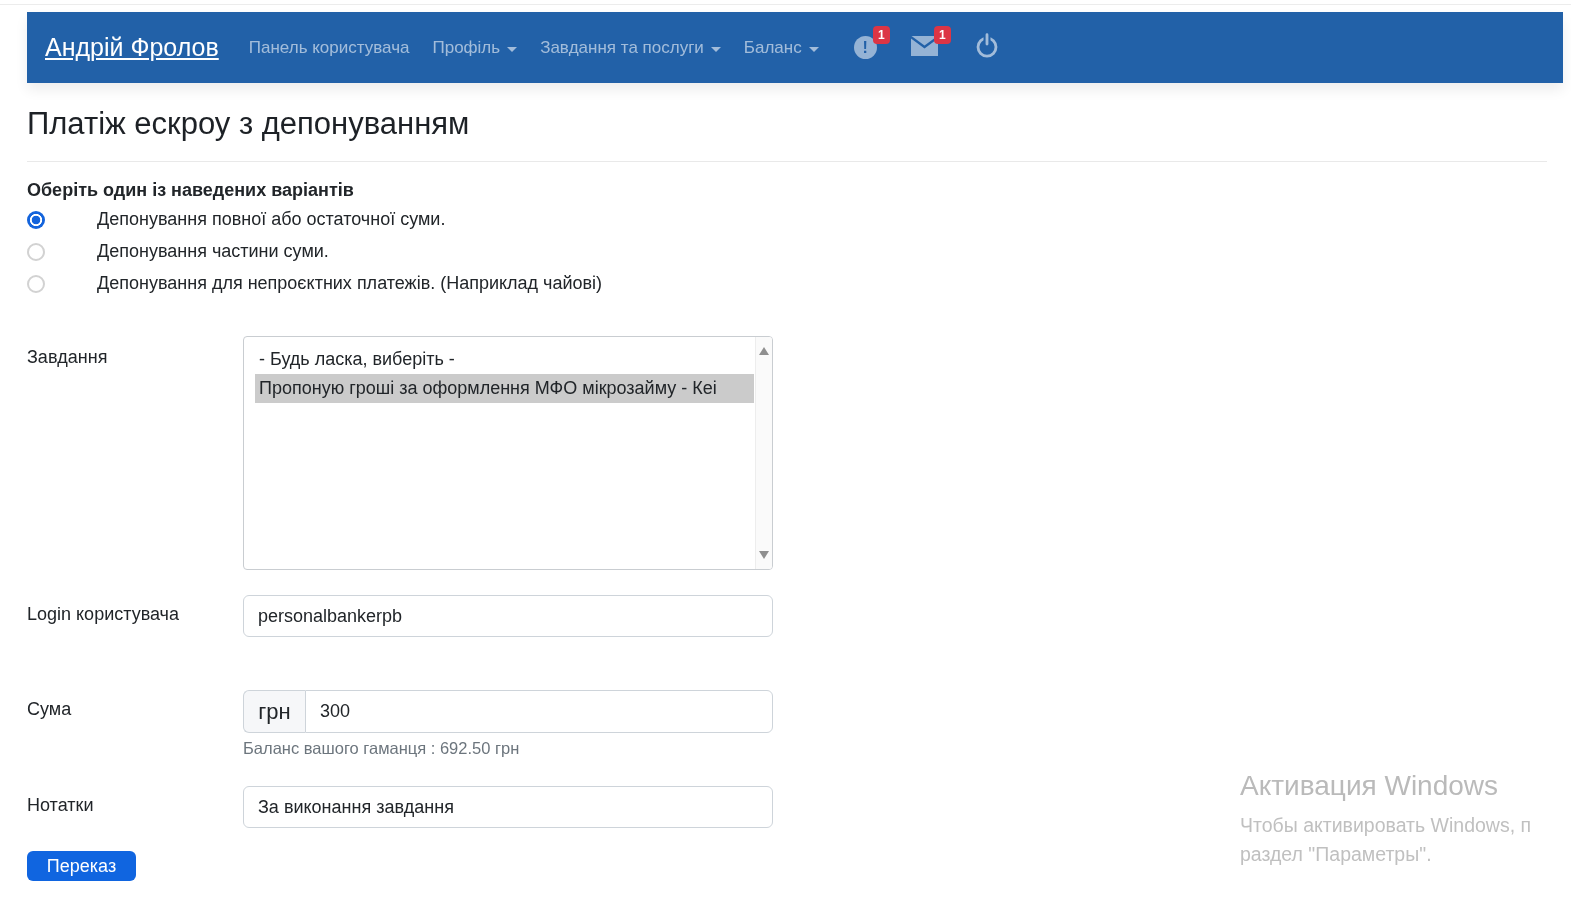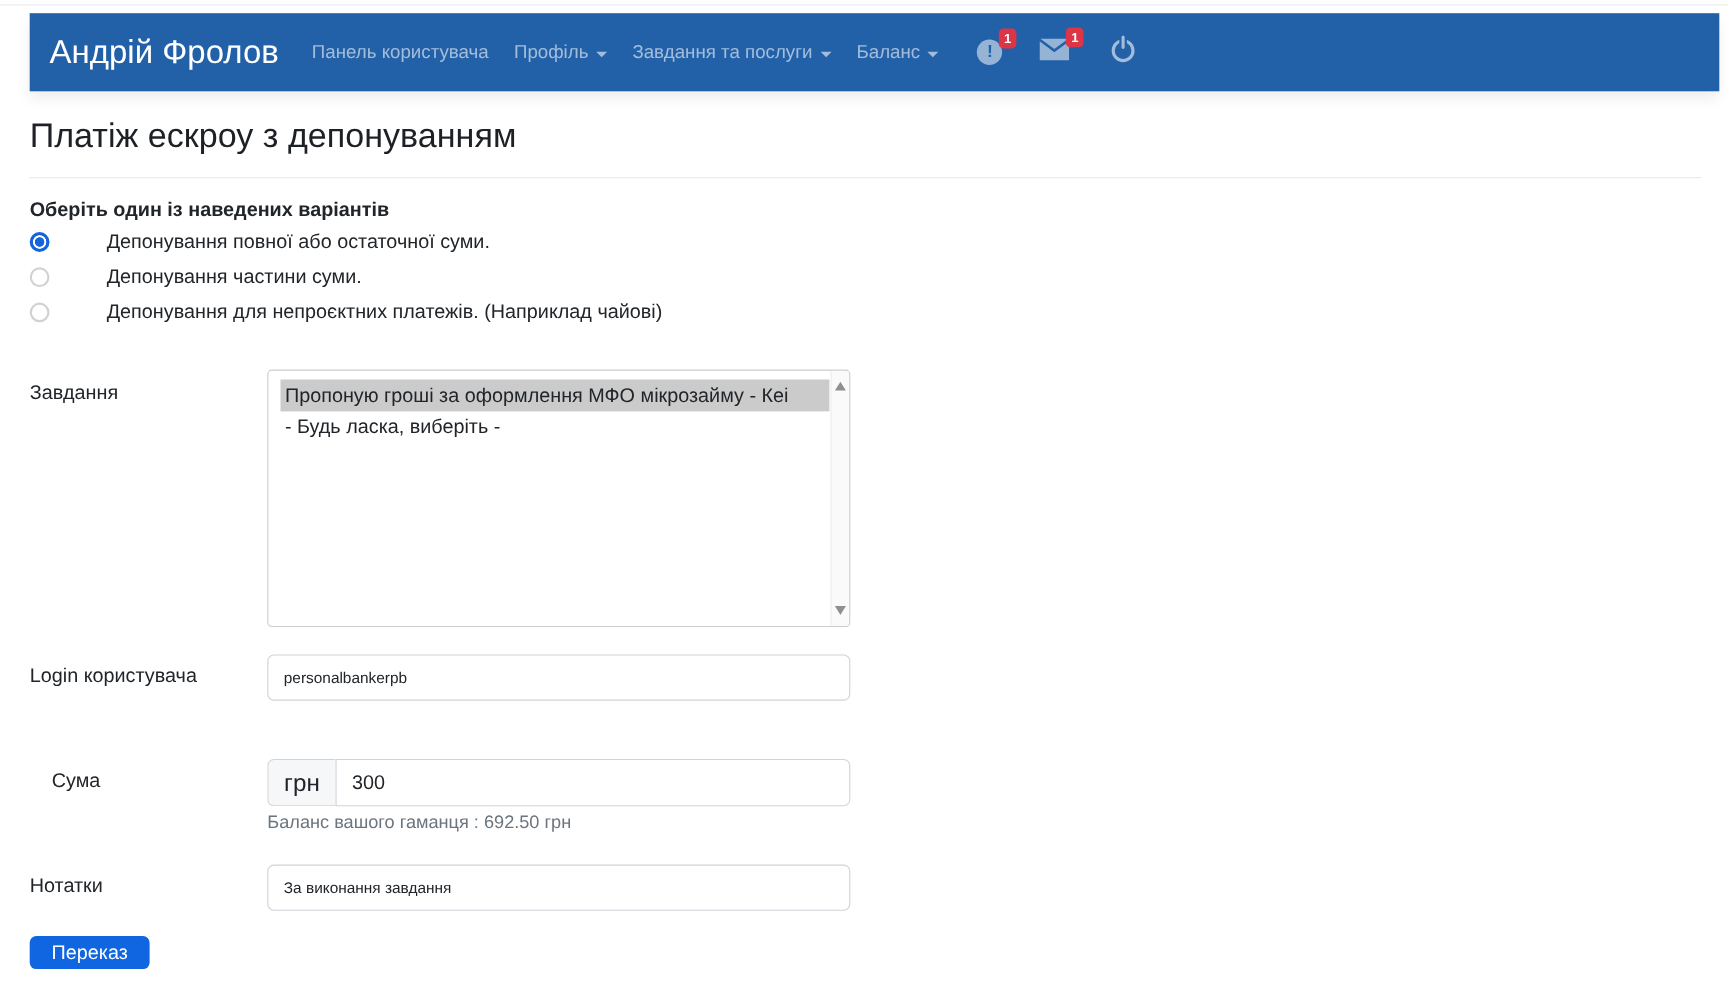--- a/index.html
+++ b/index.html
@@ -16,21 +16,21 @@
   html,body{background:#fff;}
   body{font-family:"Liberation Sans",sans-serif;color:var(--text-dark);}
   #app{position:relative;width:1571px;height:915px;background:#fff;overflow:hidden;}
 
   .topline{position:absolute;top:4px;left:0;width:100%;height:1px;background:#ececec;}
 
   
   .navbar{position:absolute;left:27px;top:12px;width:1536px;height:71px;
     background:var(--navbar-bg);display:flex;align-items:center;padding:0 18px;
     box-shadow:0 7px 12px rgba(0,0,0,.07);}
-  .brand{color:#fff;font-size:30px;margin-right:30px;white-space:nowrap;cursor:pointer;}
+  .brand{color:#fff;font-size:25px;margin-right:30px;white-space:nowrap;cursor:pointer;text-decoration:underline;}
   .nav-link{color:rgba(255,255,255,.58);font-size:17px;margin-right:23px;display:flex;
     align-items:center;white-space:nowrap;cursor:pointer;}
   .caret{width:0;height:0;border-left:5px solid transparent;border-right:5px solid transparent;
     border-top:5px solid rgba(255,255,255,.58);margin-left:7px;margin-top:3px;}
   .icon-wrap{position:relative;margin-left:12px;margin-right:14px;cursor:pointer;}
   .badge{position:absolute;top:-10px;right:-13px;background:var(--badge-bg);color:#fff;
     font-size:12px;font-weight:bold;line-height:1;padding:3px 5px;border-radius:4px;}
   .excl-circle{width:23px;height:23px;border-radius:50%;background:rgba(255,255,255,.52);
     color:var(--navbar-bg);font-weight:bold;font-size:16px;display:flex;align-items:center;
     justify-content:center;}
@@ -57,21 +57,21 @@
   .option.highlight{margin-left:11px;margin-right:18px;padding-left:4px;background:var(--hl-gray);}
   .scrollbar{position:absolute;right:0;top:0;bottom:0;width:17px;background:#fafafa;
     border-left:1px solid #ededed;}
   .sb-arrow{position:absolute;left:3px;width:0;height:0;border-left:5px solid transparent;
     border-right:5px solid transparent;cursor:pointer;}
   .sb-up{top:10px;border-bottom:8px solid #8f8f8f;}
   .sb-down{bottom:10px;border-top:8px solid #8f8f8f;}
 
   
   .text-input{position:absolute;left:243px;width:530px;height:42px;border:1px solid var(--border);
-    border-radius:6px;padding:0 14px;font-size:14px;color:var(--text-dark);
+    border-radius:6px;padding:0 14px;font-size:18px;color:var(--text-dark);
     font-family:"Liberation Sans",sans-serif;outline:none;background:#fff;}
   .input-group{position:absolute;left:243px;top:690px;width:530px;height:43px;display:flex;}
   .addon{width:62px;background:#f6f7f9;border:1px solid var(--border);border-right:none;
     border-radius:6px 0 0 6px;display:flex;align-items:center;justify-content:center;font-size:22px;}
   .group-input{flex:1;border:1px solid var(--border);border-radius:0 6px 6px 0;padding:0 14px;
     font-size:18px;color:var(--text-dark);font-family:"Liberation Sans",sans-serif;outline:none;}
   .helper{position:absolute;left:243px;top:739px;font-size:16.5px;color:var(--muted);text-align:right;}
 
   .submit-btn{position:absolute;left:27px;top:851px;width:109px;height:30px;background:var(--btn-bg);
     color:#fff;border:none;border-radius:6px;font-size:18px;font-family:"Liberation Sans",sans-serif;
@@ -143,36 +143,41 @@
       <span class="radio-label">Депонування частини суми.</span>
     </div>
     <div class="radio-row">
       <span class="radio unchecked"></span>
       <span class="radio-label">Депонування для непроєктних платежів. (Наприклад чайові)</span>
     </div>
   </div>
 
   <div class="field-label" style="top:347px;">Завдання</div>
   <div class="listbox">
+    <div class="option plain">- Будь ласка, виберіть -</div>
     <div class="option highlight">Пропоную гроші за оформлення МФО мікрозайму - Кеі</div>
-    <div class="option plain">- Будь ласка, виберіть -</div>
     <div class="scrollbar">
       <span class="sb-arrow sb-up"></span>
       <span class="sb-arrow sb-down"></span>
     </div>
   </div>
 
   <div class="field-label" style="top:604px;">Login користувача</div>
   <input class="text-input" style="top: 595px;" value="personalbankerpb">
 
-  <div class="field-label" style="top:699px;margin-left:20px;">Сума</div>
+  <div class="field-label" style="top:699px;">Сума</div>
   <div class="input-group">
     <div class="addon">грн</div>
     <input class="group-input" value="300" style="">
   </div>
   <div class="helper">Баланс вашого гаманця : 692.50 грн</div>
 
   <div class="field-label" style="top:795px;">Нотатки</div>
   <input class="text-input" style="top: 786px;" value="За виконання завдання">
 
   <button class="submit-btn">Переказ</button>
 
+  <div class="watermark">
+    <div class="wm-title">Активация Windows</div>
+    <div class="wm-line">Чтобы активировать Windows, п</div>
+    <div class="wm-line">раздел "Параметры".</div>
+  </div>
 </div>
 
 </body></html>

